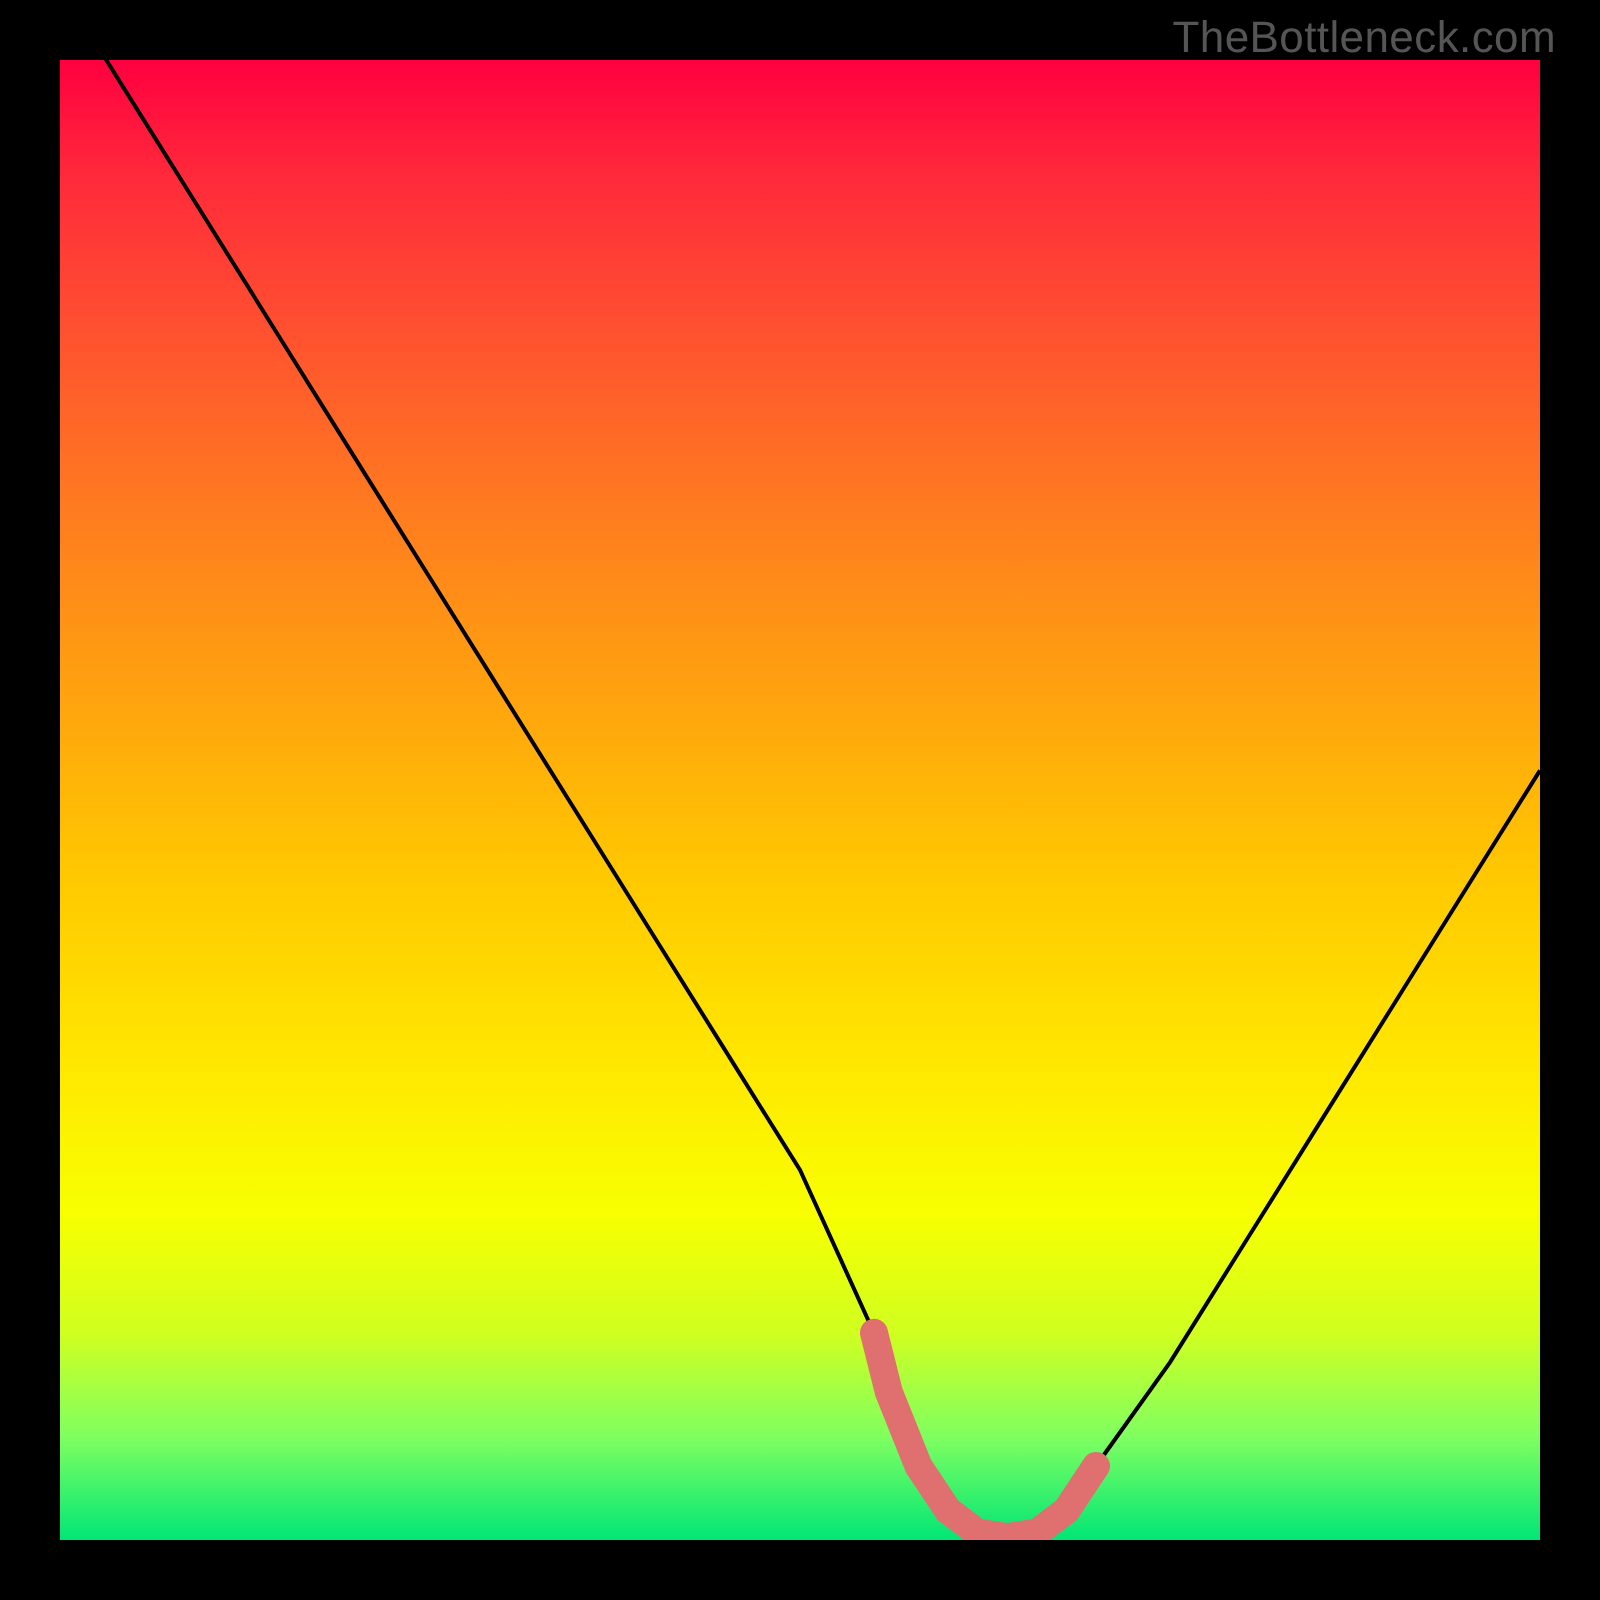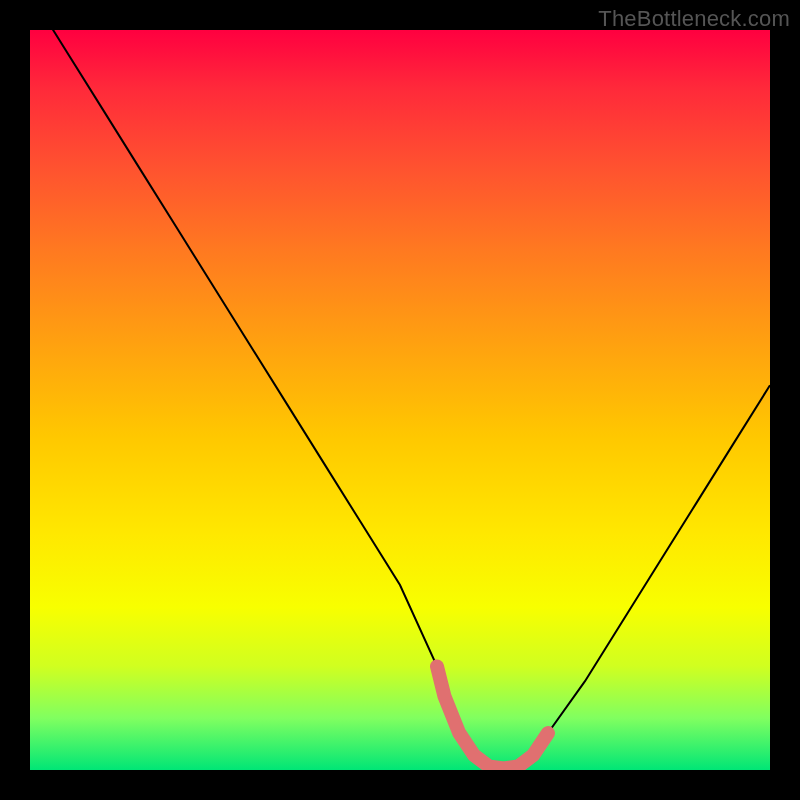--- a/index.html
+++ b/index.html
@@ -33,21 +33,21 @@
       #ffe800 68%,
       #f8ff00 78%,
       #d0ff20 86%,
       #80ff60 93%,
       #00e676 100%
     );
   }
   .watermark {
     position: absolute;
     top: 6px;
-    right: 10px;
+    right: 22px;
     color: #555;
     font-size: 22px;
     font-weight: 500;
     letter-spacing: 0.2px;
     user-select: none;
   }
   svg.curve {
     position: absolute;
     left: 0;
     top: 0;

